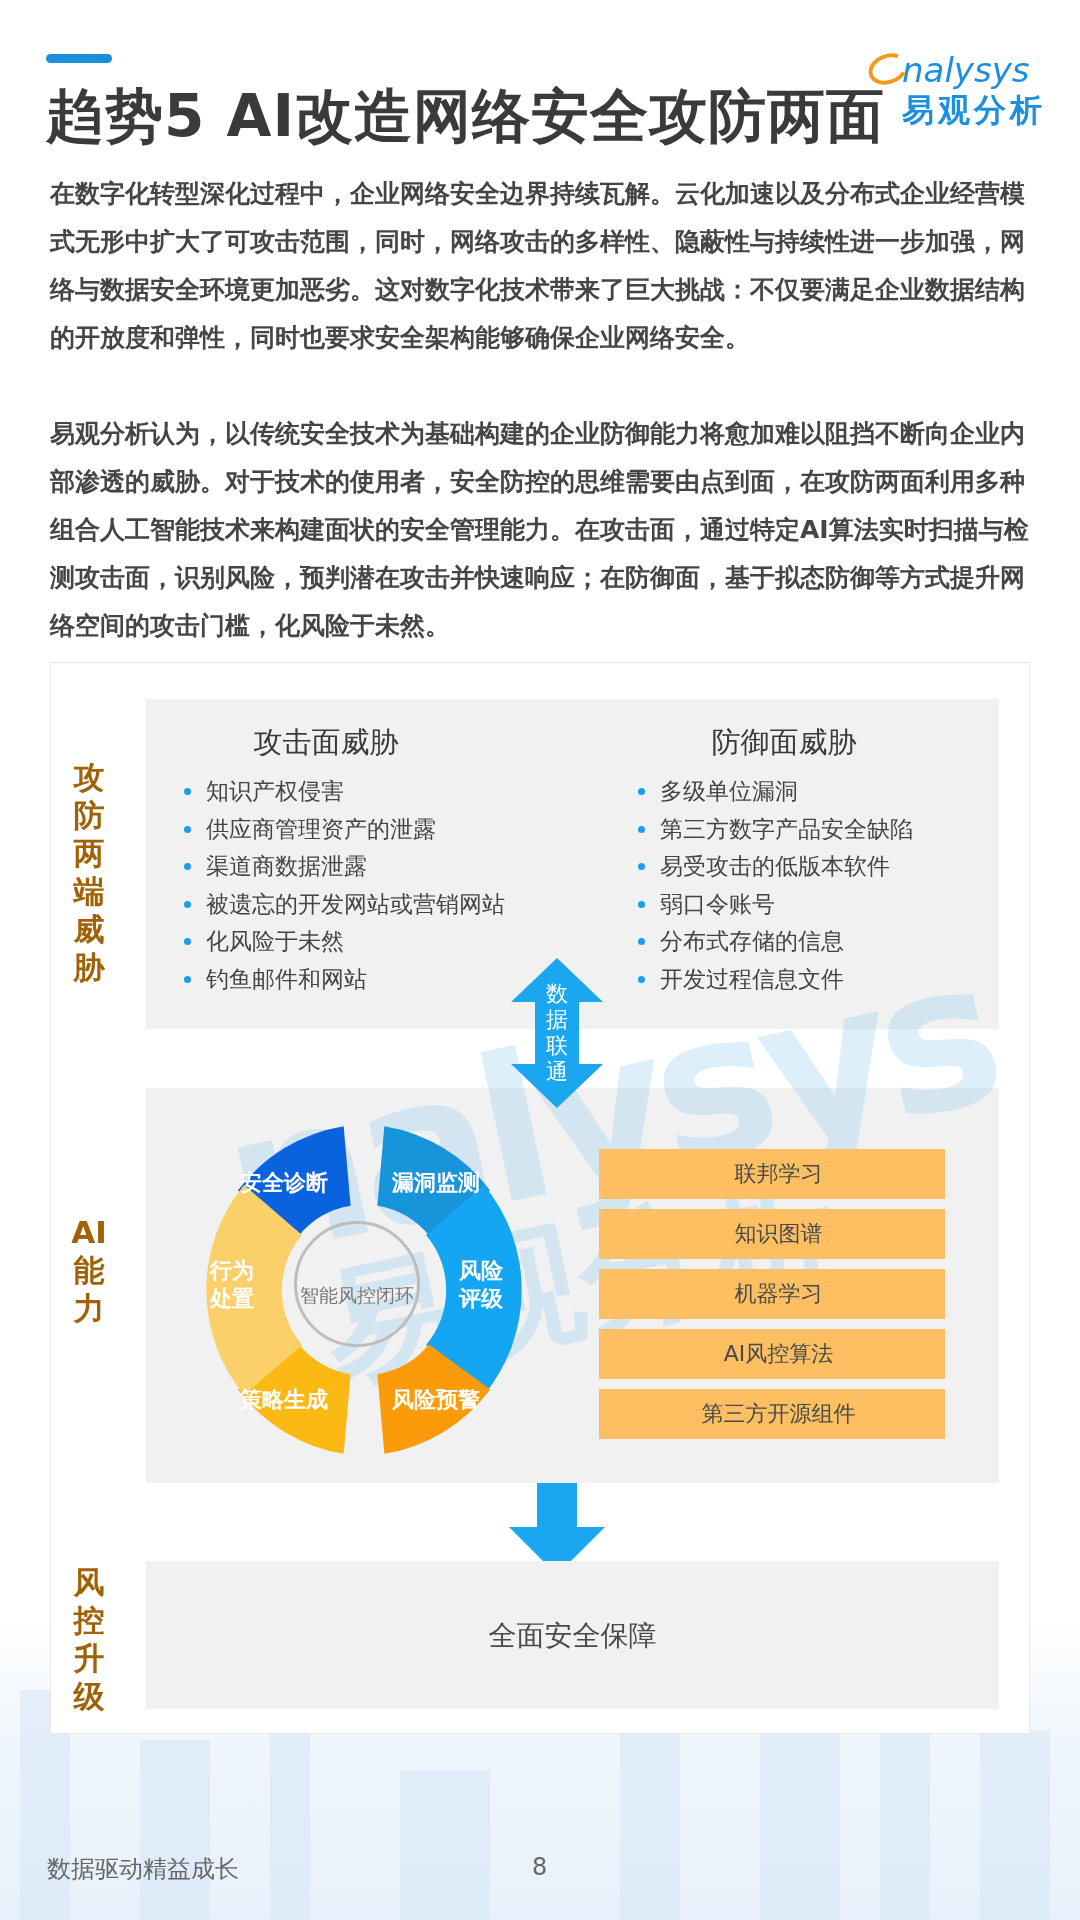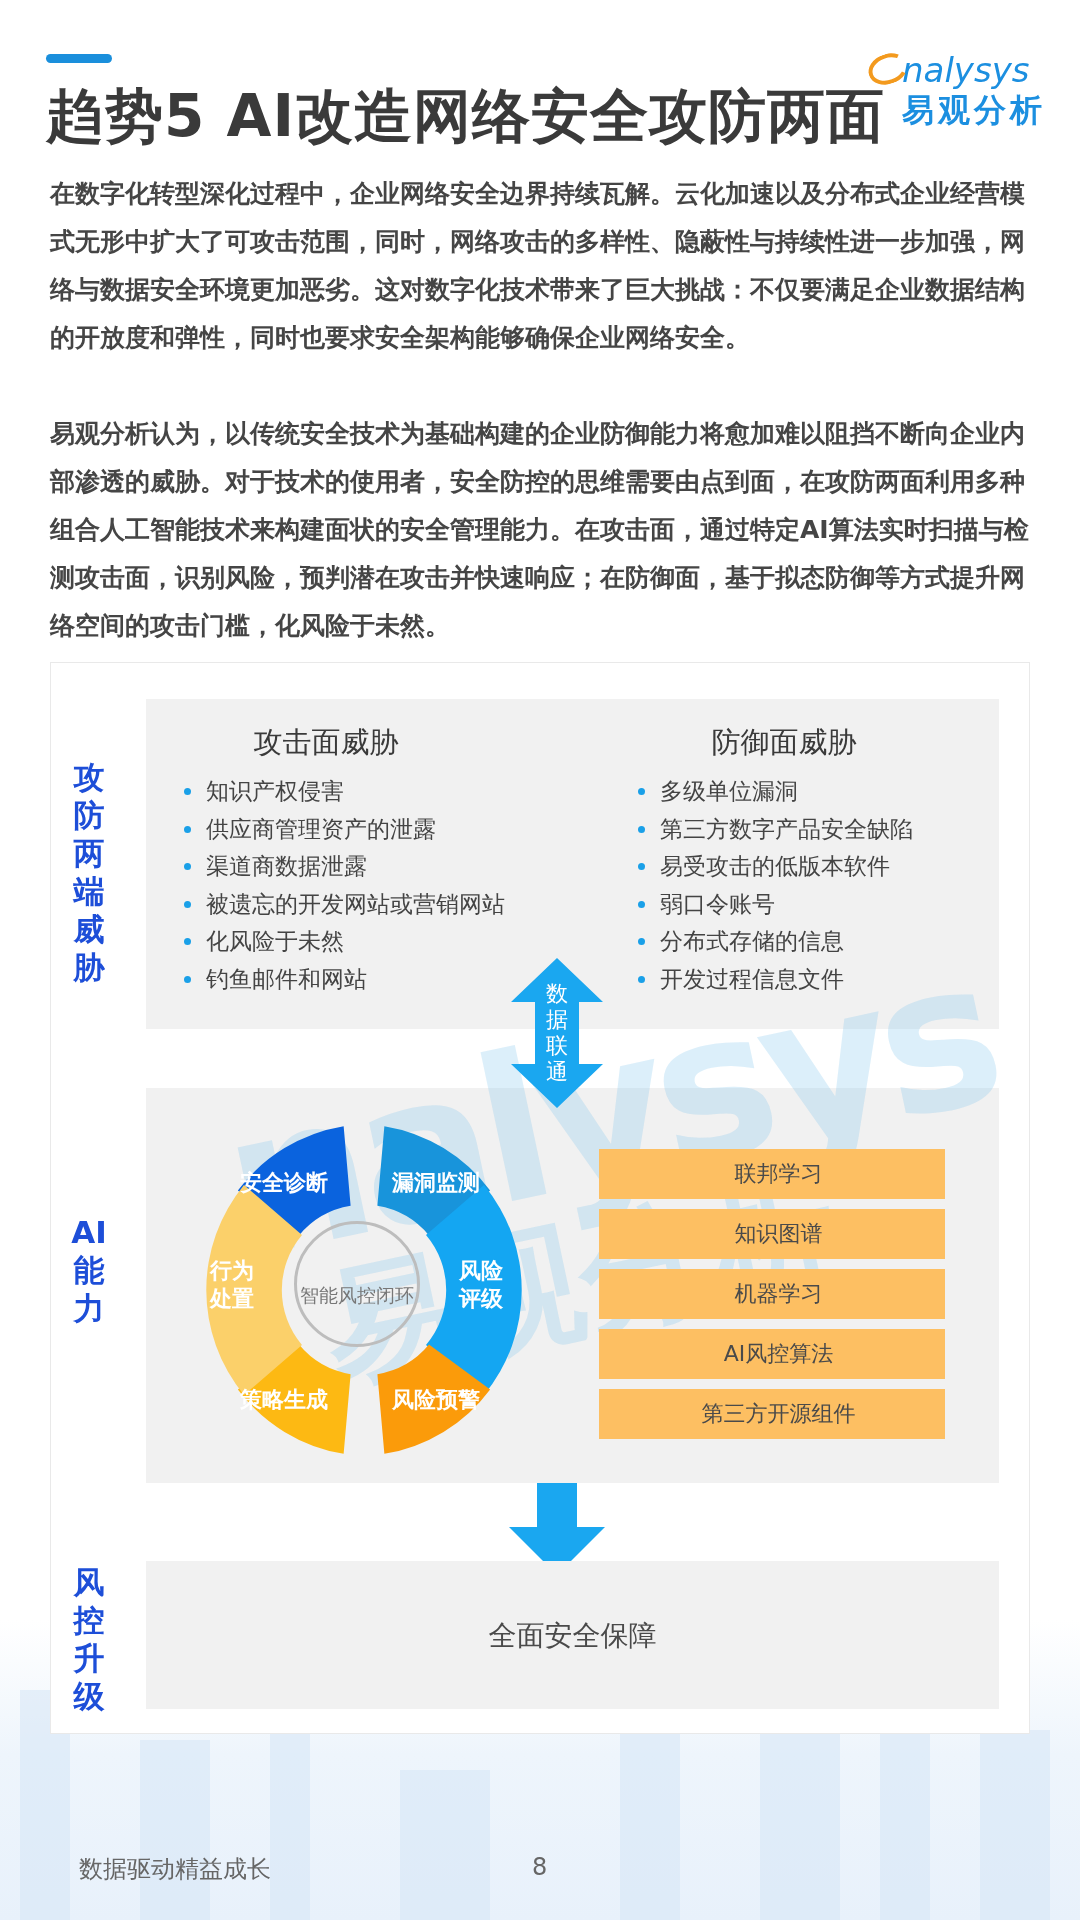--- a/index.html
+++ b/index.html
@@ -17,21 +17,21 @@
   .logo-en { font-family: "DejaVu Sans", sans-serif; font-size: 34px; color: #1c8fe0; font-style: italic; position: relative; padding-left: 34px; line-height: 40px; }
   .logo-a { position: absolute; left: 0; top: 4px; width: 40px; height: 30px; border: 4px solid #f39a1e; border-radius: 50%; border-right-color: transparent; transform: rotate(-20deg); }
   .logo-cn { font-size: 32px; color: #1c8fe0; font-weight: bold; letter-spacing: 4px; padding-left: 34px; line-height: 40px; }
 
   .para { position: absolute; left: 50px; width: 990px; font-size: 25px; line-height: 48px; color: #454545; font-weight: bold; }
   .para1 { top: 170px; }
   .para2 { top: 410px; }
 
   .diagram { position: absolute; left: 50px; top: 662px; width: 980px; height: 1072px; border: 1px solid #e9e9e9; background: #ffffff; }
 
-  .side-label { position: absolute; width: 40px; font-size: 31px; font-weight: bold; color: #1d4ed8; text-align: center; line-height: 38px; }
+  .side-label { position: absolute; width: 40px; font-size: 31px; font-weight: bold; color: #a16207; text-align: center; line-height: 38px; }
   .panel { position: absolute; background: #f1f1f1; }
 
   .p1 { left: 95px; top: 36px; width: 853px; height: 330px; }
   .col-title { position: absolute; font-size: 29px; color: #3a3a3a; text-align: center; width: 300px; }
   .threat-list { position: absolute; list-style: none; }
   .threat-list li { font-size: 23px; color: #444; height: 37.5px; line-height: 37px; position: relative; padding-left: 22px; white-space: nowrap; }
   .threat-list li .dot { position: absolute; left: 0; top: 15px; width: 7px; height: 7px; border-radius: 50%; background: #1aa0e8; }
 
   .p2 { left: 95px; top: 425px; width: 853px; height: 395px; }
   .p3 { left: 95px; top: 898px; width: 853px; height: 148px; }
@@ -44,21 +44,21 @@
   .center-ring { position: absolute; left: 243px; top: 558px; width: 126px; height: 126px; border: 3px solid #bdbdbd; border-radius: 50%; }
   .center-text { position: absolute; left: 243px; top: 595px; width: 126px; text-align: center; font-size: 19px; color: #777; line-height: 24px; margin-top: 25px; }
 
   .tech-list { position: absolute; left: 548px; top: 486px; width: 346px; }
   .tech-item { height: 50px; background: #fdbf62; margin-bottom: 10px; font-size: 22px; color: #4a4a4a; text-align: center; line-height: 50px; padding-left: 13px; }
 
   .down-arrow { position: absolute; left: 458px; top: 820px; width: 96px; height: 92px; }
 
   .final-text { position: absolute; left: 0; width: 100%; top: 56px; text-align: center; font-size: 28px; color: #4a4a4a; }
 
-  .footer-left { position: absolute; left: 47px; top: 1853px; font-size: 24px; color: #666; margin-left: 32px; }
+  .footer-left { position: absolute; left: 47px; top: 1853px; font-size: 24px; color: #666; }
   .footer-page { position: absolute; left: 532px; top: 1853px; font-size: 24px; color: #666; }
 
   .watermark { position: absolute; pointer-events: none; font-weight: bold; color: rgba(128,196,236,0.28); }
 </style>
 </head>
 <body>
 
 <div class="bg-city">
   <div class="bld" style="left:20px;width:50px;height:230px;"></div>
   <div class="bld" style="left:140px;width:70px;height:180px;"></div>

